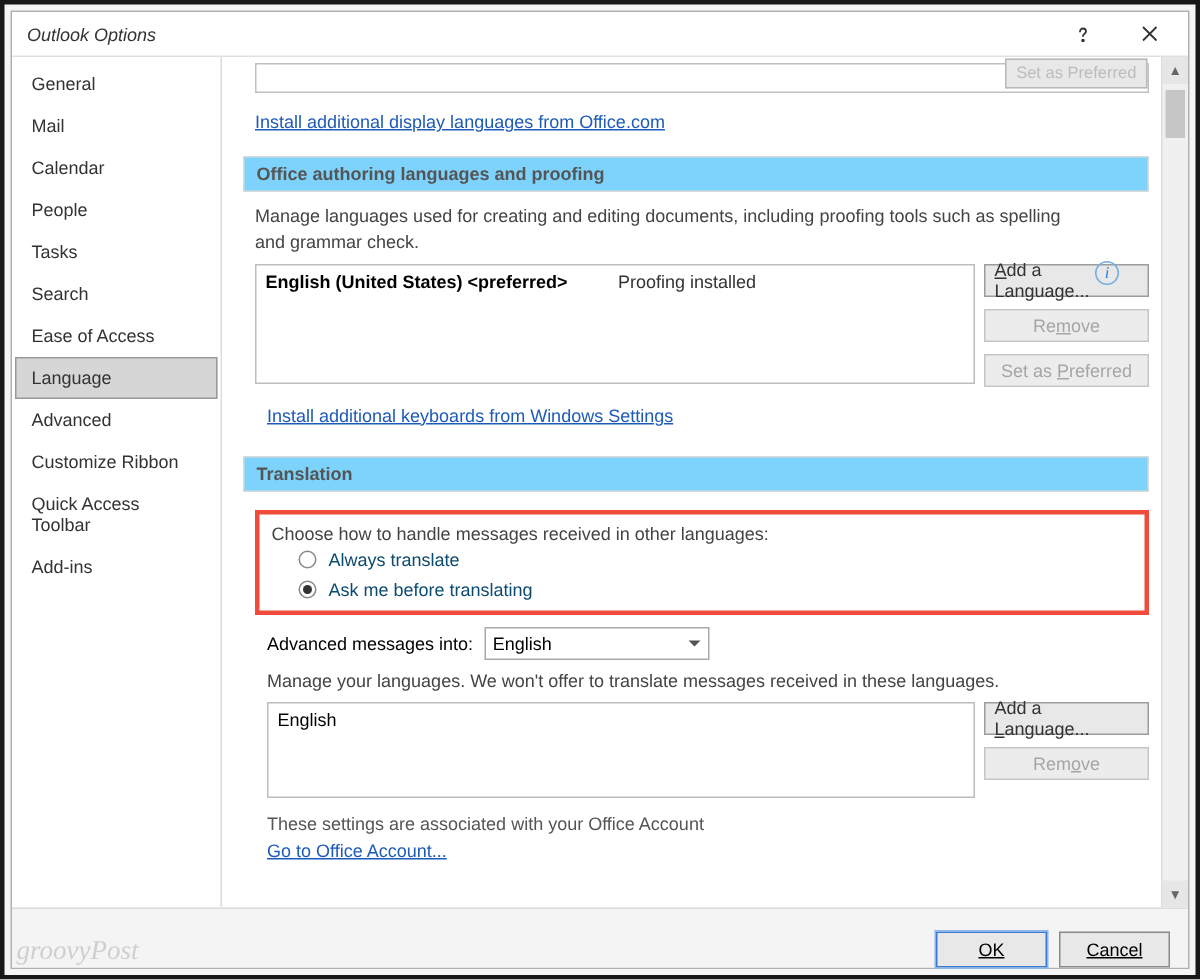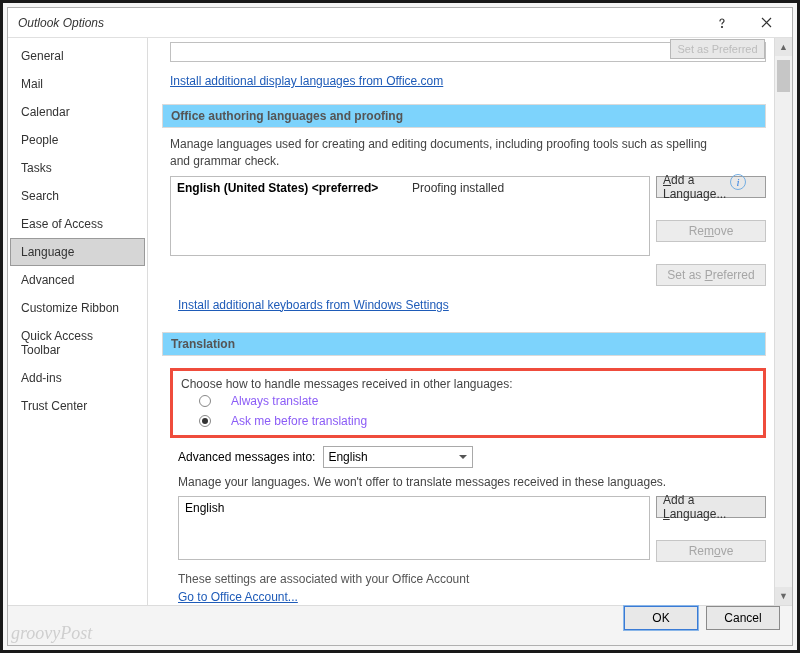--- a/index.html
+++ b/index.html
@@ -26,33 +26,33 @@
   .link { color: #1e5bb8; text-decoration: underline; cursor: pointer; display: inline-block; margin: 12px 0 10px 8px; }
   .section-head { background: #7dd3fc; border: 1px solid #dadada; padding: 4px 8px; font-weight: 600; color: #555; margin-top: 6px; }
   .section-body { padding: 8px 0 4px 8px; }
   .desc { color: #444; margin-bottom: 6px; line-height: 1.4; padding-right: 40px; }
   .info-icon { position: absolute; right: 28px; top: 136px; width: 16px; height: 16px; border: 1px solid #74aee2; border-radius: 50%; color: #2b7de3; font-family: Georgia, serif; font-style: italic; font-size: 11px; text-align: center; line-height: 14px; }
   .listbox-row { display: flex; align-items: flex-start; gap: 6px; }
   .listbox { flex: 1; border: 1px solid #bdbdbd; background: #fff; min-height: 80px; padding: 4px 6px; font-size: 12px; }
   .lb-row { display: flex; }
   .lb-lang { font-weight: 700; width: 235px; }
   .lb-status { color: #333; }
-  .btn-col { display: flex; flex-direction: column; gap: 22px; width: 110px; }
+  .btn-col { display: flex; flex-direction: column; gap: 8px; width: 110px; }
   .btn { height: 22px; border: 1px solid #9c9c9c; background: #e8e8e8; color: #333; display: flex; align-items: center; justify-content: center; font-size: 12px; padding: 0 6px; }
   .btn.disabled { color: #a6a6a6; border-color: #c6c6c6; background: #ececec; }
   .btn .u { text-decoration: underline; }
   .highlight-box { border: 3px solid #ef4c3c; padding: 6px 8px 4px 8px; margin-top: 4px; }
-  .radio-row { display: flex; align-items: center; gap: 20px; padding: 3px 0 3px 18px; color: #8b5cf6; }
+  .radio-row { display: flex; align-items: center; gap: 8px; padding: 3px 0 3px 18px; color: #0c4a6e; }
   .radio { width: 12px; height: 12px; border: 1px solid #888; border-radius: 50%; display: inline-flex; align-items: center; justify-content: center; }
   .radio.checked::after { content: ""; width: 6px; height: 6px; background: #333; border-radius: 50%; }
   .field-row { display: flex; align-items: center; gap: 8px; margin: 8px 0 6px 8px; }
   .combo { width: 150px; height: 22px; border: 1px solid #a9a9a9; background: #fff; display: flex; align-items: center; padding: 0 4px; position: relative; }
   .combo::after { content: ""; position: absolute; right: 5px; top: 8px; border: 4px solid transparent; border-top-color: #555; }
   .footer-txt { color: #555; margin: 10px 0 2px 8px; }
-  .bottom-bar { height: 40px; border-top: 1px solid #dcdcdc; display: flex; align-items: flex-start; justify-content: flex-end; padding: 0 12px; gap: 8px; background: #f4f4f4; }
+  .bottom-bar { height: 40px; border-top: 1px solid #dcdcdc; display: flex; align-items: flex-end; justify-content: flex-end; padding: 0 12px; gap: 8px; background: #f4f4f4; text-decoration: underline; }
   .dlg-btn { width: 74px; height: 24px; border: 1px solid #8a8a8a; background: #e8e8e8; display: flex; align-items: center; justify-content: center; }
   .dlg-btn.primary { border: 1px solid #3a7bd5; outline: 1px solid #8ab6e8; }
   .watermark { position: absolute; left: 8px; bottom: 6px; font-family: Georgia, serif; font-style: italic; font-size: 18px; color: #cfcfcf; z-index: 50; pointer-events: none; }
 </style>
 </head>
 <body>
 
 <div class="frame">
   <div class="watermark">groovyPost</div>
   <div class="dialog">
@@ -78,21 +78,20 @@
         <div class="side-item">Calendar</div>
         <div class="side-item">People</div>
         <div class="side-item">Tasks</div>
         <div class="side-item">Search</div>
         <div class="side-item">Ease of Access</div>
         <div class="side-item selected">Language</div>
         <div class="side-item">Advanced</div>
         <div class="side-item">Customize Ribbon</div>
         <div class="side-item">Quick Access Toolbar</div>
         <div class="side-item">Add-ins</div>
-        <div class="side-item">Trust Center</div>
       </div>
 
       <div class="content-wrap">
         <div class="content">
 
           <div class="truncbox">
             <div class="truncbtn">Set as Preferred</div>
           </div>
 
           <a class="link">Install additional display languages from Office.com</a>

